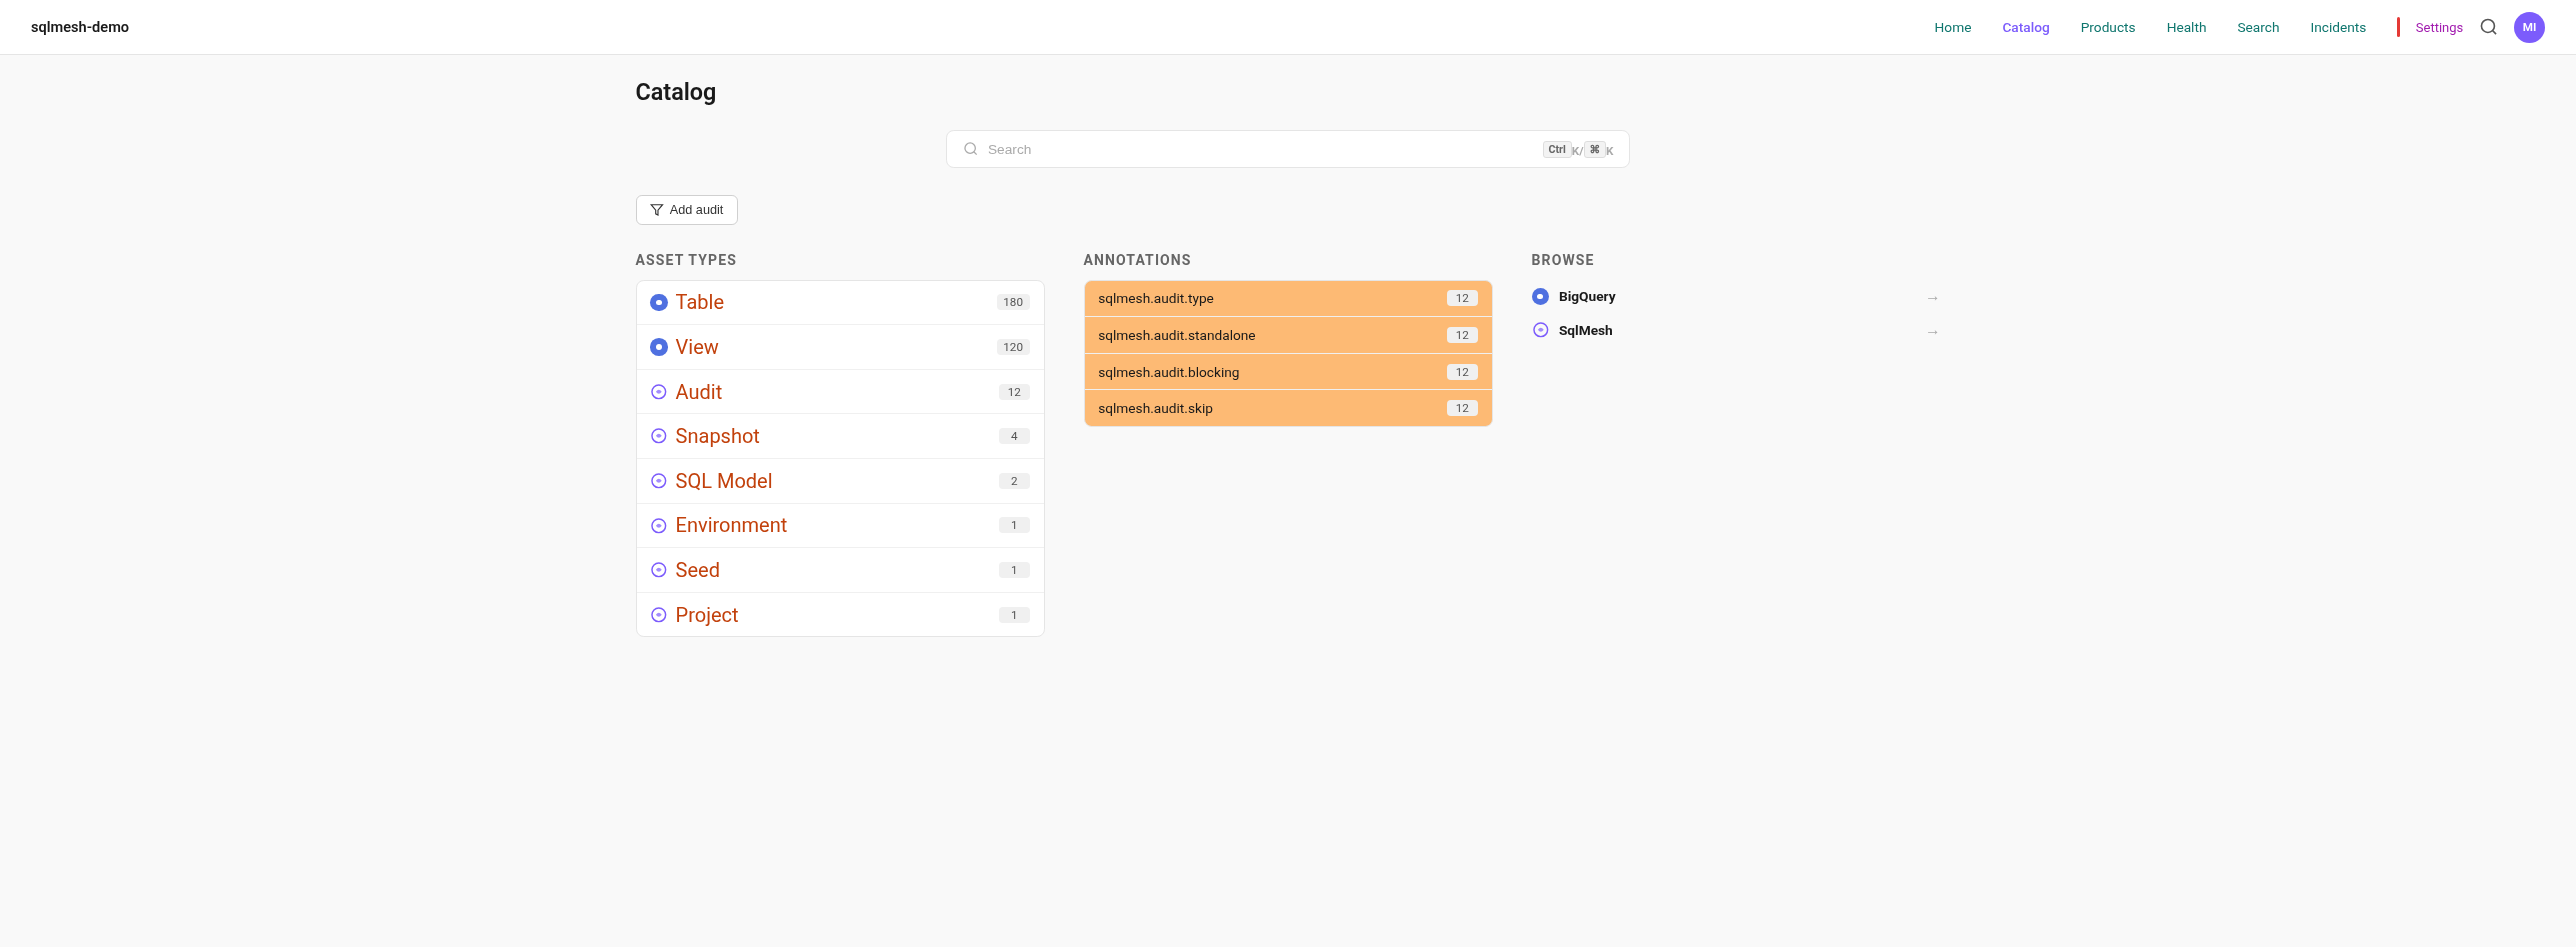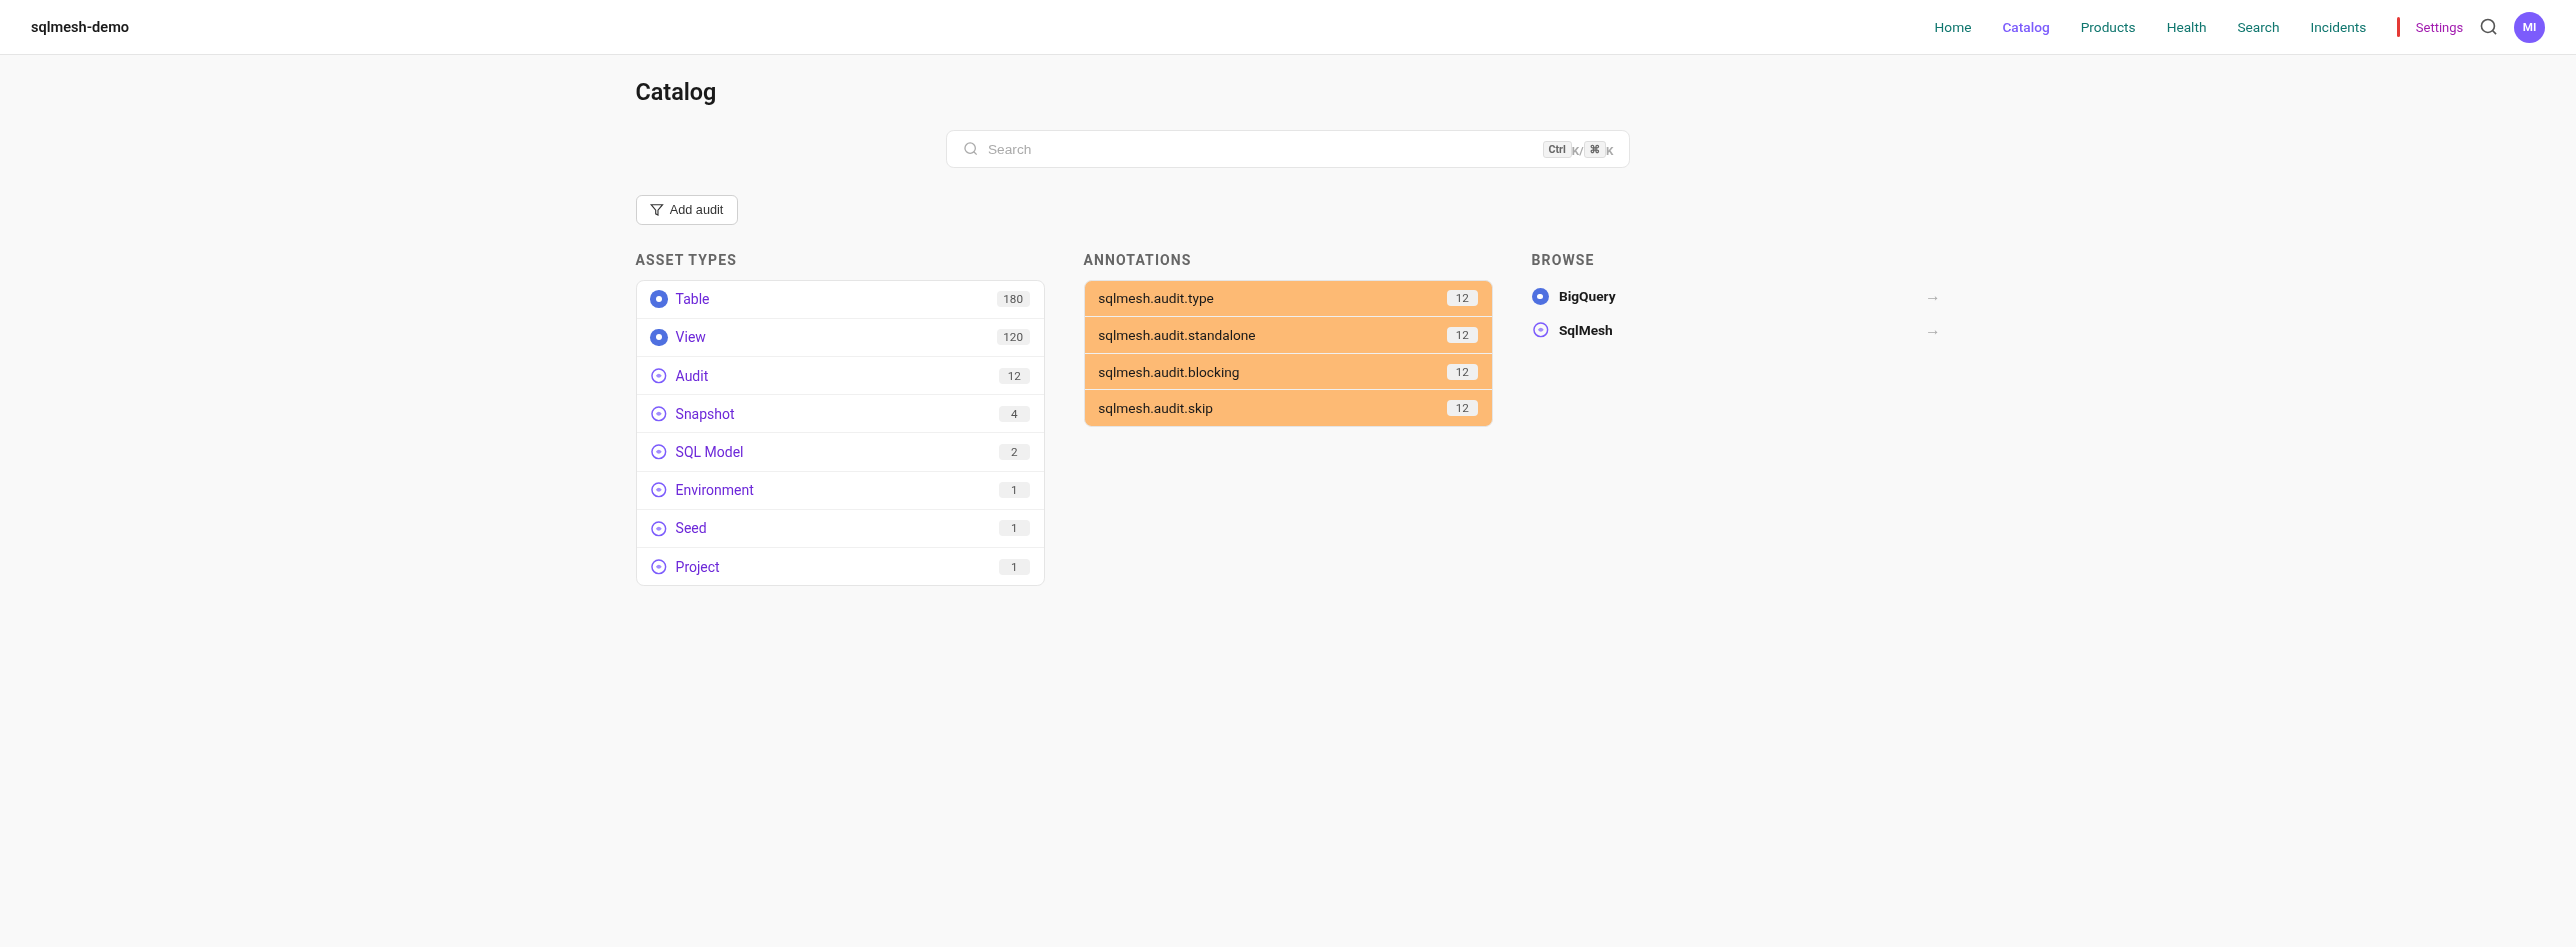--- a/index.html
+++ b/index.html
@@ -212,22 +212,22 @@
       cursor: pointer;
       gap: 7.8px;
     }
 
     .asset-item:last-child {
       border-bottom: none;
     }
 
     .asset-name {
       flex: 1;
-      font-size: 14px;
-      color: #6d28d9;
+      font-size: 20px;
+      color: #c2410c;
     }
 
     .asset-count {
       background: #f0f0f0;
       border-radius: 3.9px;
       padding: 1px 6.8px;
       font-size: 11.7px;
       color: #555;
       min-width: 31px;
       text-align: center;

